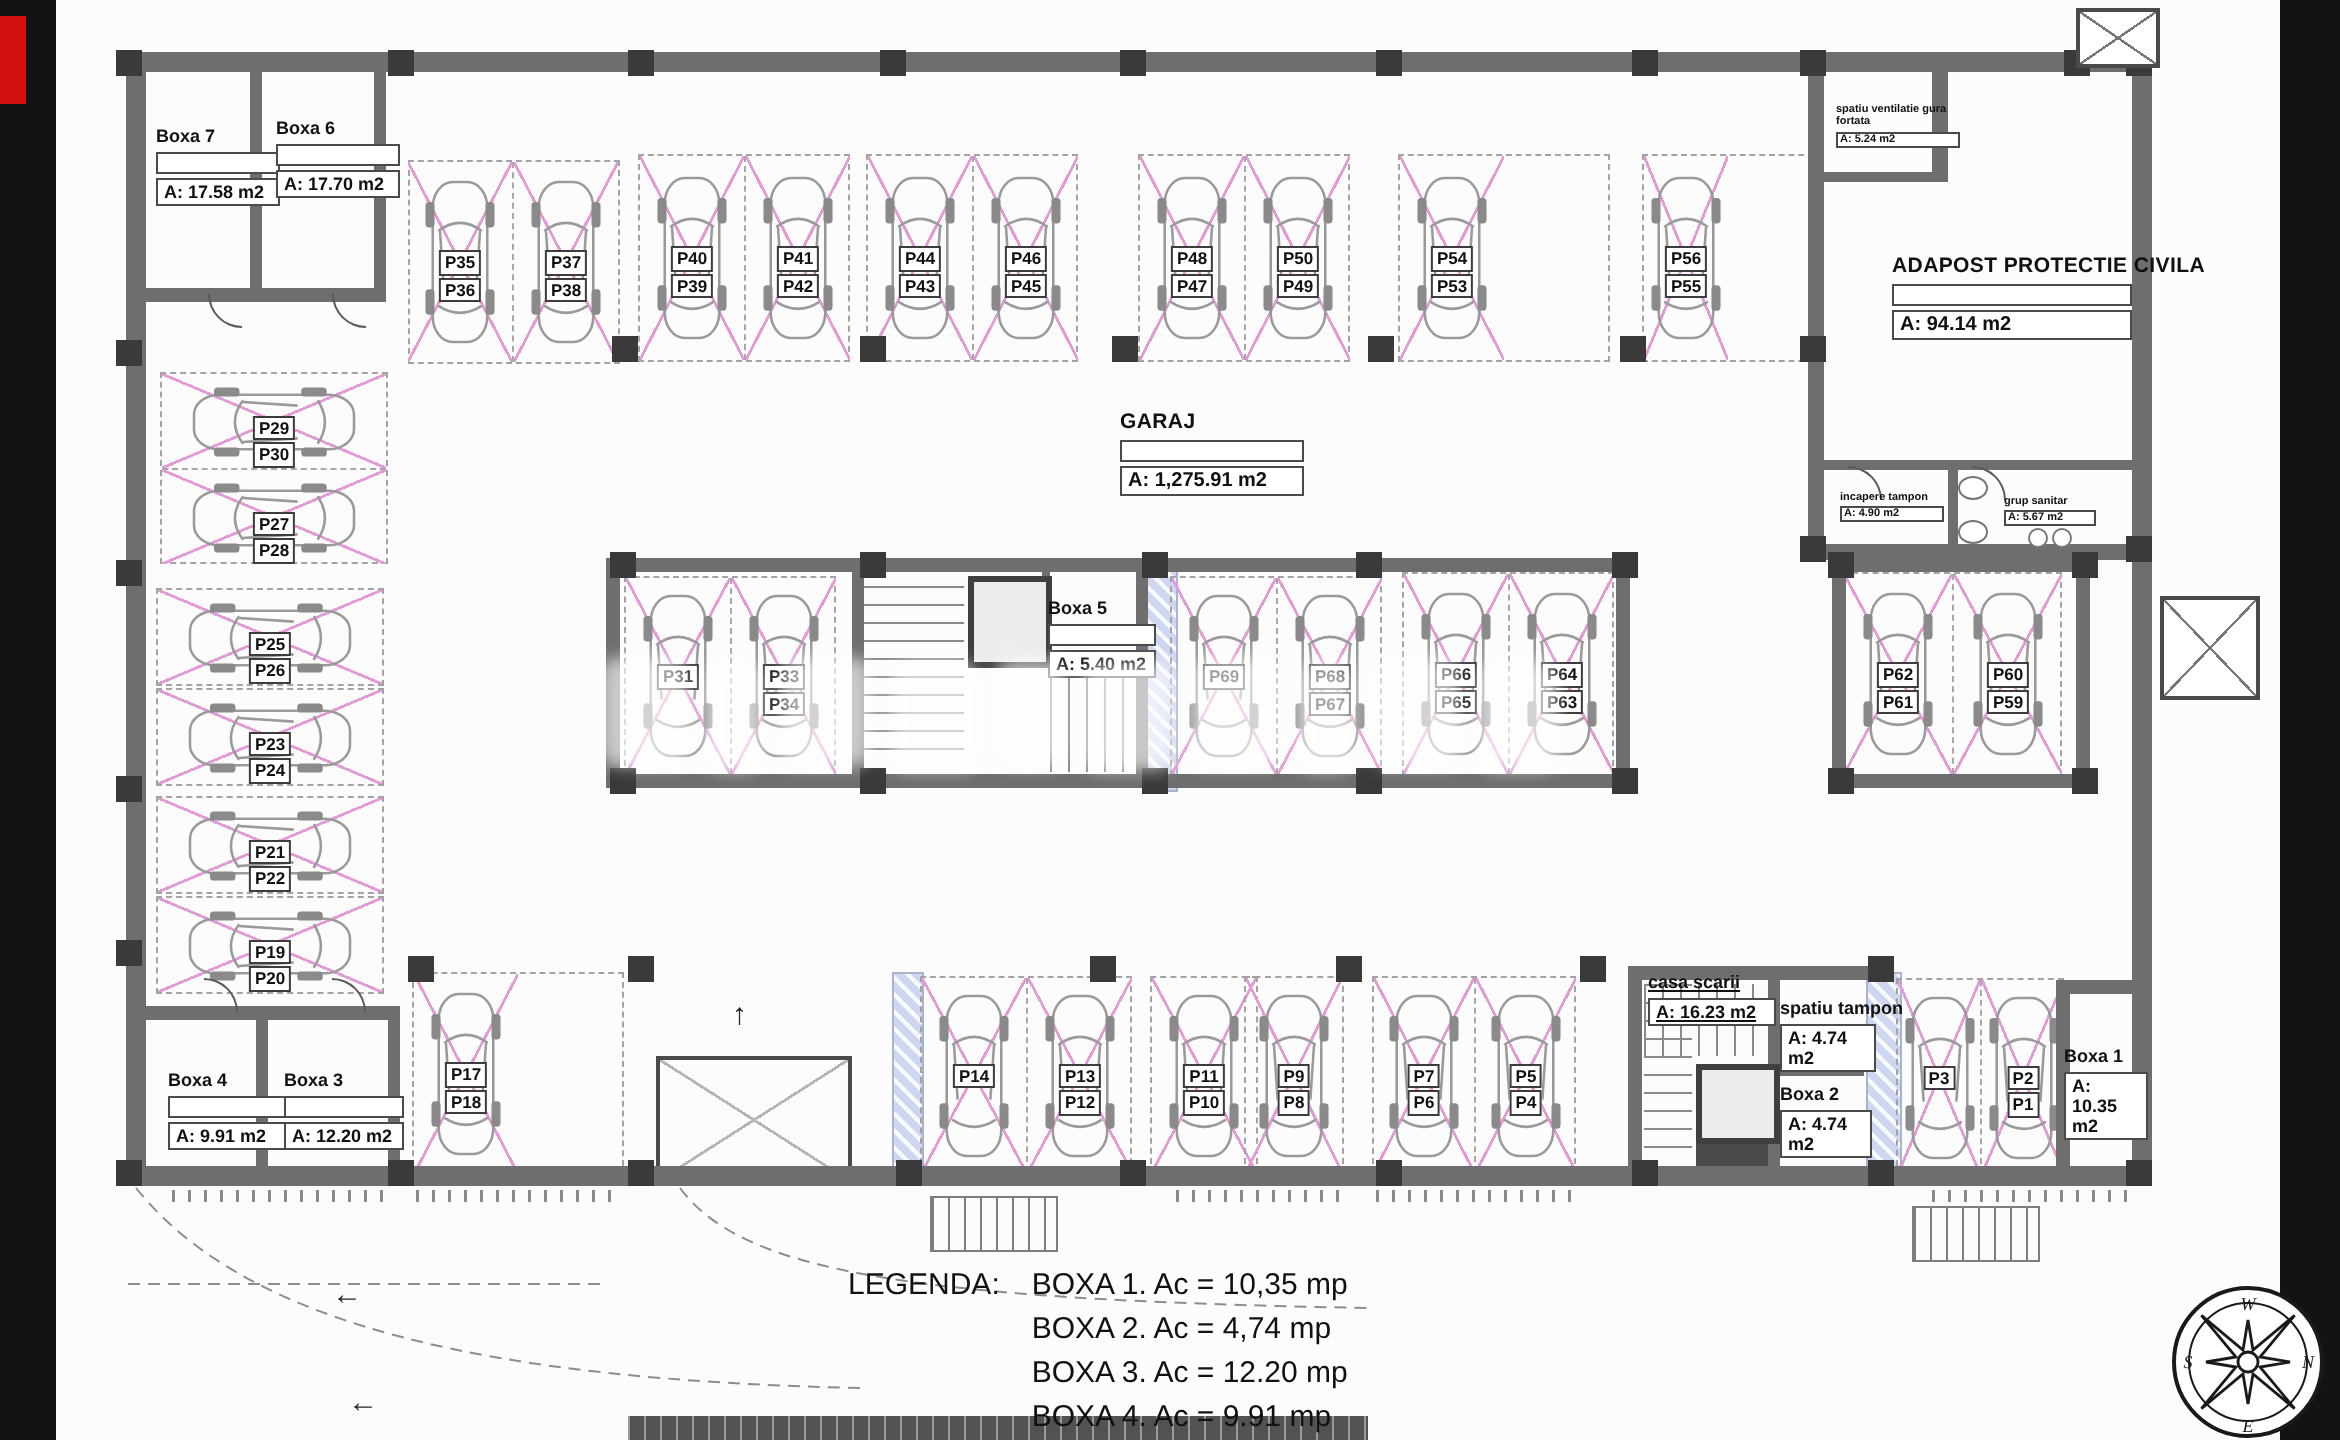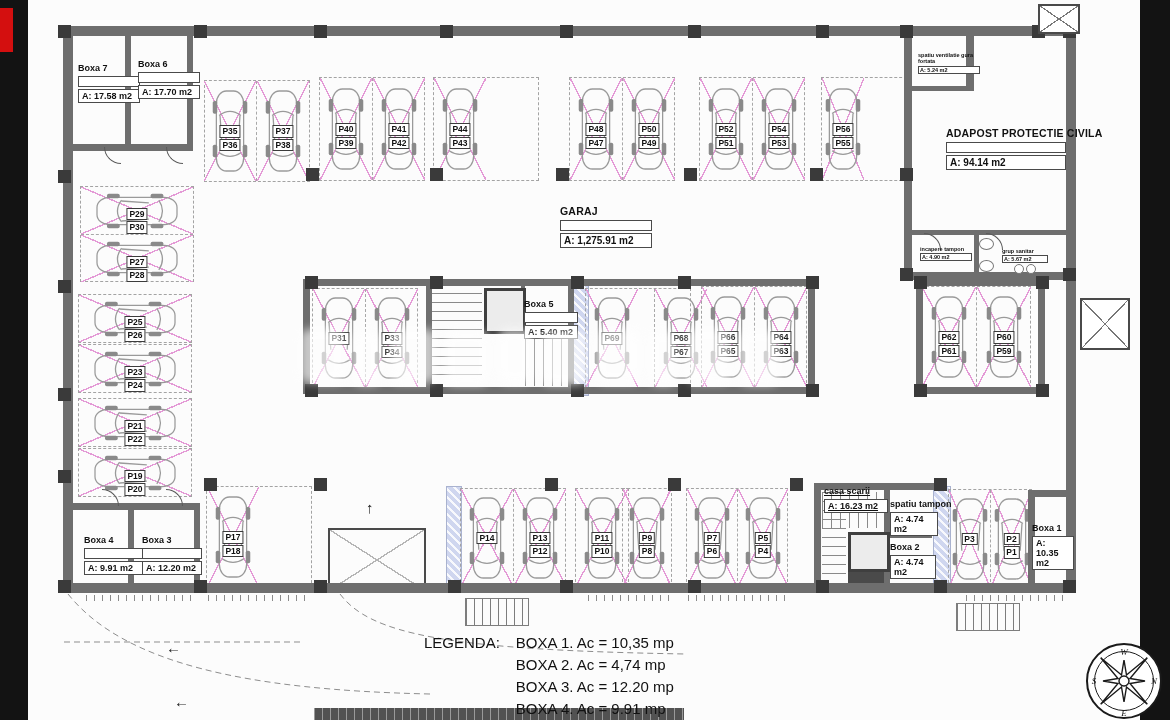--- a/index.html
+++ b/index.html
@@ -289,20 +289,40 @@
                 <rect x="36" y="14" width="5" height="14" rx="2"></rect>
                 <rect x="3" y="62" width="5" height="14" rx="2"></rect>
                 <rect x="36" y="62" width="5" height="14" rx="2"></rect>
               </g>
             </svg>
             <div class="plbl">
               <div class="pline">P44</div>
               <div class="pline">P43</div>
             </div>
           </div>
+          <div class="stall" style="width: 52px;">
+            <svg class="car" width="40" height="86" viewBox="0 0 44 94">
+              <g fill="none" stroke="#9a9a9a" stroke-width="1.4">
+                <rect x="7" y="3" width="30" height="88" rx="11" ry="14"></rect>
+                <path d="M10 30 Q22 21 34 30"></path>
+                <path d="M10 71 Q22 79 34 71"></path>
+                <path d="M11 30 L13 60 M33 30 L31 60"></path>
+              </g>
+              <g fill="#8a8a8a">
+                <rect x="3" y="14" width="5" height="14" rx="2"></rect>
+                <rect x="36" y="14" width="5" height="14" rx="2"></rect>
+                <rect x="3" y="62" width="5" height="14" rx="2"></rect>
+                <rect x="36" y="62" width="5" height="14" rx="2"></rect>
+              </g>
+            </svg>
+            <div class="plbl">
+              <div class="pline">P46</div>
+              <div class="pline">P45</div>
+            </div>
+          </div>
         </div>
         <div class="abs sgroup row" style="left: 541px; top: 77px; width: 104px; height: 102px;">
           <div class="stall" style="width: 52px;">
             <svg class="car" width="40" height="86" viewBox="0 0 44 94">
               <g fill="none" stroke="#9a9a9a" stroke-width="1.4">
                 <rect x="7" y="3" width="30" height="88" rx="11" ry="14"></rect>
                 <path d="M10 30 Q22 21 34 30"></path>
                 <path d="M10 71 Q22 79 34 71"></path>
                 <path d="M11 30 L13 60 M33 30 L31 60"></path>
               </g>
@@ -349,40 +369,20 @@
                 <path d="M11 30 L13 60 M33 30 L31 60"></path>
               </g>
               <g fill="#8a8a8a">
                 <rect x="3" y="14" width="5" height="14" rx="2"></rect>
                 <rect x="36" y="14" width="5" height="14" rx="2"></rect>
                 <rect x="3" y="62" width="5" height="14" rx="2"></rect>
                 <rect x="36" y="62" width="5" height="14" rx="2"></rect>
               </g>
             </svg>
             <div class="plbl">
-              <div class="pline">P52</div>
-              <div class="pline">P51</div>
-            </div>
-          </div>
-          <div class="stall" style="width: 52px;">
-            <svg class="car" width="40" height="86" viewBox="0 0 44 94">
-              <g fill="none" stroke="#9a9a9a" stroke-width="1.4">
-                <rect x="7" y="3" width="30" height="88" rx="11" ry="14"></rect>
-                <path d="M10 30 Q22 21 34 30"></path>
-                <path d="M10 71 Q22 79 34 71"></path>
-                <path d="M11 30 L13 60 M33 30 L31 60"></path>
-              </g>
-              <g fill="#8a8a8a">
-                <rect x="3" y="14" width="5" height="14" rx="2"></rect>
-                <rect x="36" y="14" width="5" height="14" rx="2"></rect>
-                <rect x="3" y="62" width="5" height="14" rx="2"></rect>
-                <rect x="36" y="62" width="5" height="14" rx="2"></rect>
-              </g>
-            </svg>
-            <div class="plbl">
               <div class="pline">P54</div>
               <div class="pline">P53</div>
             </div>
           </div>
         </div>
         <div class="abs sgroup row" style="left: 793px; top: 77px; width: 84px; height: 102px;">
           <div class="stall" style="width: 42px;">
             <svg class="car" width="40" height="86" viewBox="0 0 44 94">
               <g fill="none" stroke="#9a9a9a" stroke-width="1.4">
                 <rect x="7" y="3" width="30" height="88" rx="11" ry="14"></rect>
@@ -437,21 +437,21 @@
                 <rect x="3" y="62" width="5" height="14" rx="2"></rect>
                 <rect x="36" y="62" width="5" height="14" rx="2"></rect>
               </g>
             </svg>
             <div class="plbl">
               <div class="pline">P33</div>
               <div class="pline">P34</div>
             </div>
           </div>
         </div>
-        <div class="abs sgroup row" style="left: 557px; top: 288px; width: 104px; height: 98px; gap: 16px;">
+        <div class="abs sgroup row" style="left: 557px; top: 288px; width: 104px; height: 98px;">
           <div class="stall" style="width: 52px;">
             <svg class="car" width="40" height="86" viewBox="0 0 44 94">
               <g fill="none" stroke="#9a9a9a" stroke-width="1.4">
                 <rect x="7" y="3" width="30" height="88" rx="11" ry="14"></rect>
                 <path d="M10 30 Q22 21 34 30"></path>
                 <path d="M10 71 Q22 79 34 71"></path>
                 <path d="M11 30 L13 60 M33 30 L31 60"></path>
               </g>
               <g fill="#8a8a8a">
                 <rect x="3" y="14" width="5" height="14" rx="2"></rect>

